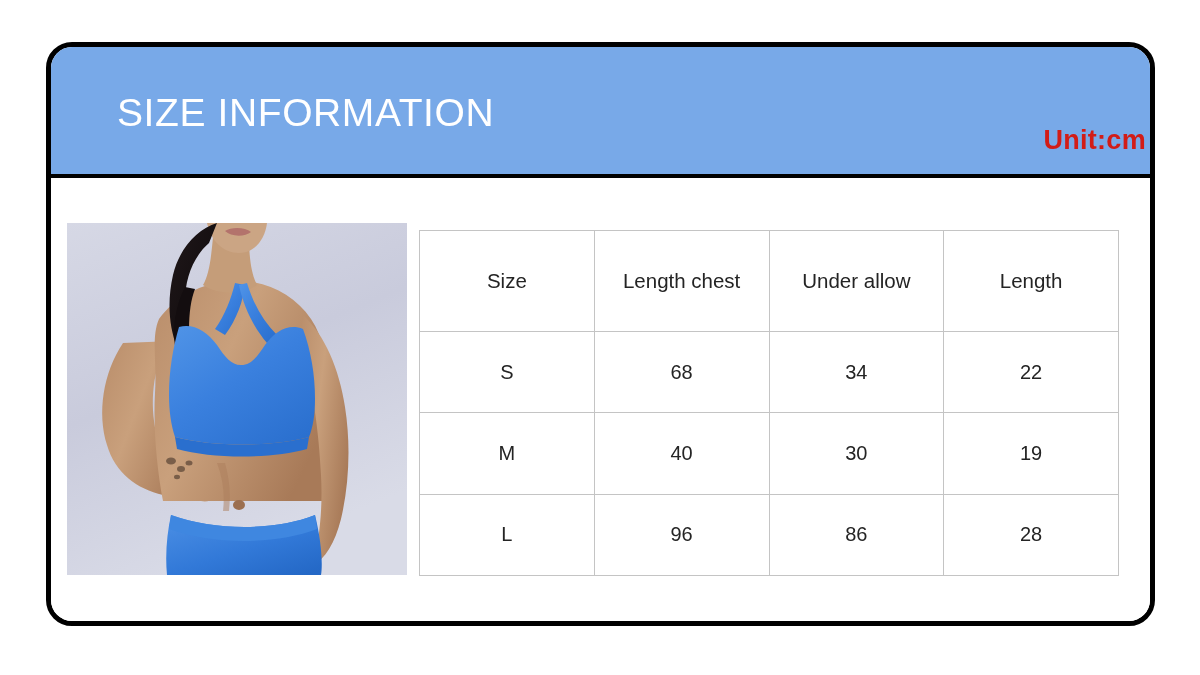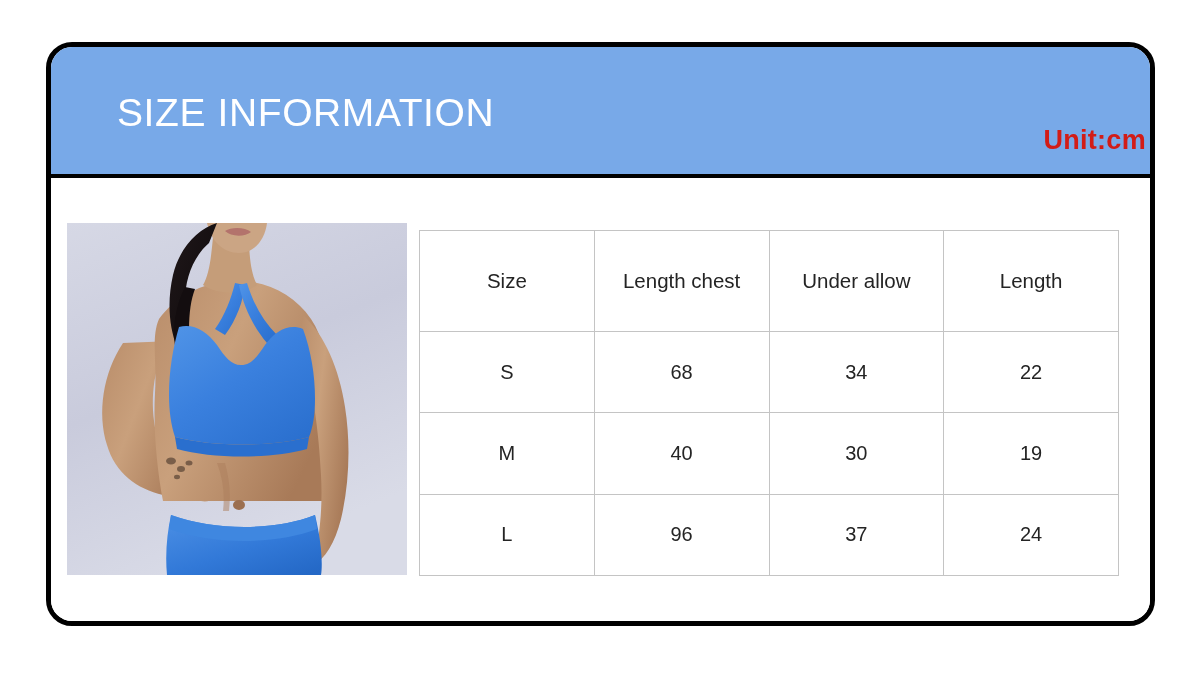--- a/index.html
+++ b/index.html
@@ -245,21 +245,21 @@
           </tr>
           <tr class="data-row">
             <td>M</td>
             <td>40</td>
             <td>30</td>
             <td>19</td>
           </tr>
           <tr class="data-row">
             <td>L</td>
             <td>96</td>
-            <td>37</td>
-            <td>24</td>
+            <td>86</td>
+            <td>28</td>
           </tr>
         </tbody>
       </table>
     </div>
 
   </div>
 </div>
 
 </body></html>

